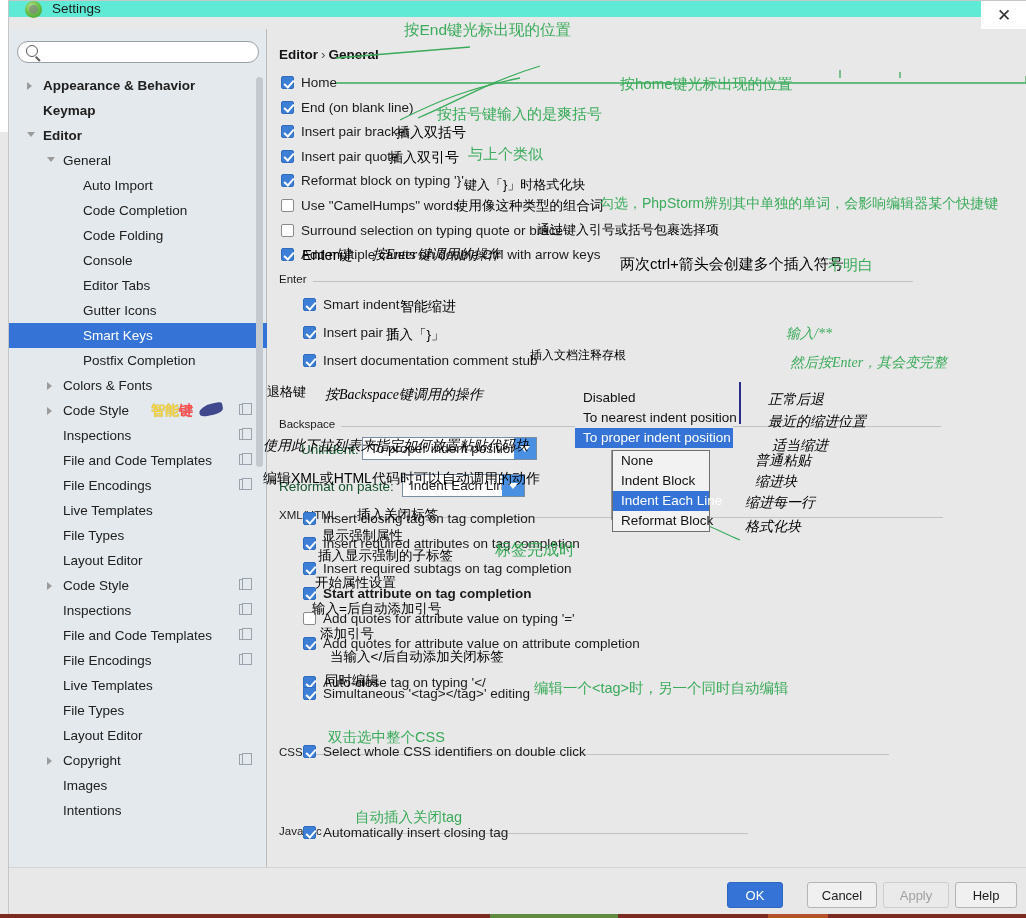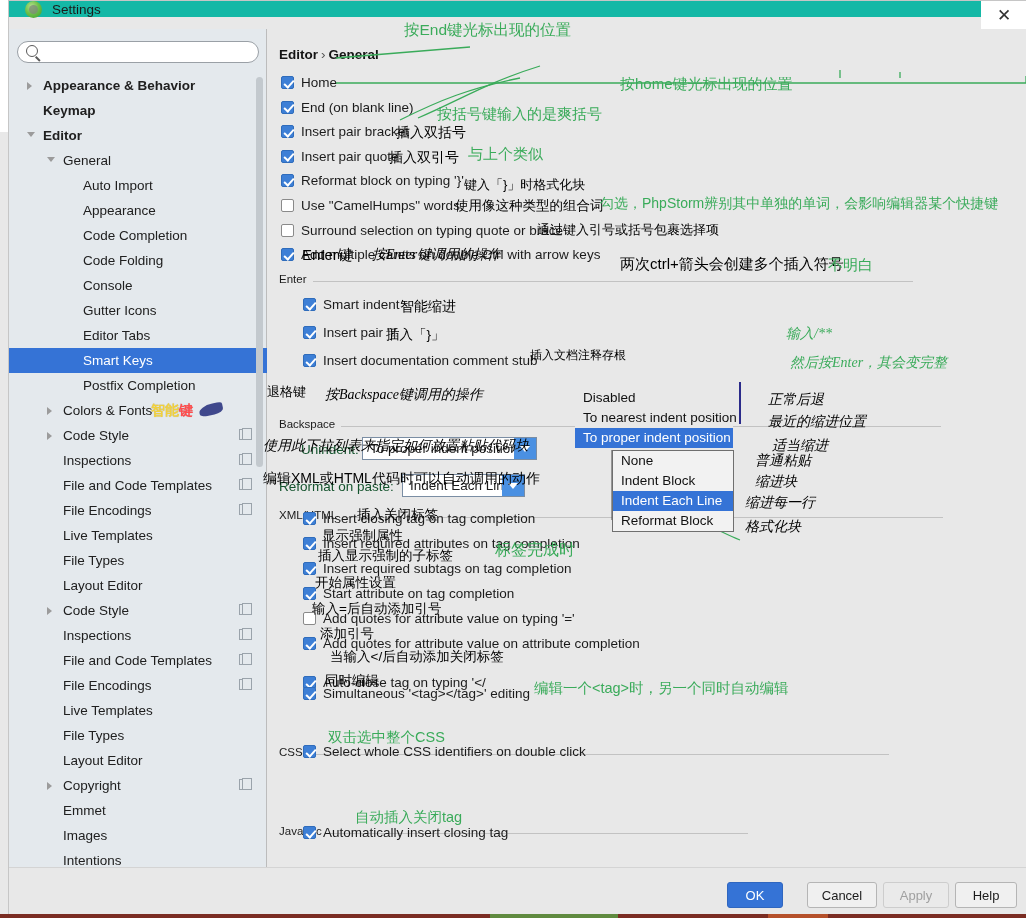--- a/index.html
+++ b/index.html
@@ -45,22 +45,22 @@
   }
 
   
   .dialog {
     position: absolute; left: 8px; top: 0; width: 1018px; height: 918px;
     background: #e8e8e8;
     border: 1px solid #c6c6c6;
   }
   .titlebar {
     position: absolute; left: 0; top: 0; width: 1018px; height: 16px;
-    background: #14b8a6;
-    display: flex; align-items: center;
+    background: #5eead4;
+    display: flex; 
   }
   .app-icon {
     width: 17px; height: 17px; margin-left: 16px; margin-right: 10px;
     border-radius: 50%;
     background: radial-gradient(circle at 38% 32%, #b4e08a 0%, #6ec04a 45%, #3e9b2f 100%);
     position: relative; flex: none;
   }
   .app-icon::after {
     content: ""; position: absolute; left: 4px; top: 4px;
     width: 9px; height: 9px; border-radius: 50%;
@@ -297,36 +297,33 @@
             <span class="lbl" style="margin-left: 34px;">Editor</span>
           </div>
           <div class="tnode">
             <span class="arrow down" style="left: 38px;"></span>
             <span class="lbl" style="margin-left: 54px;">General</span>
           </div>
           <div class="tnode">
             <span class="lbl" style="margin-left: 74px;">Auto Import</span>
           </div>
           <div class="tnode">
-            <span class="lbl" style="margin-left: 74px;">Appearance</span>
-          </div>
-          <div class="tnode">
             <span class="lbl" style="margin-left: 74px;">Code Completion</span>
           </div>
           <div class="tnode">
             <span class="lbl" style="margin-left: 74px;">Code Folding</span>
           </div>
           <div class="tnode">
             <span class="lbl" style="margin-left: 74px;">Console</span>
           </div>
           <div class="tnode">
+            <span class="lbl" style="margin-left: 74px;">Editor Tabs</span>
+          </div>
+          <div class="tnode">
             <span class="lbl" style="margin-left: 74px;">Gutter Icons</span>
-          </div>
-          <div class="tnode">
-            <span class="lbl" style="margin-left: 74px;">Editor Tabs</span>
           </div>
           <div class="tnode sel">
             <span class="lbl" style="margin-left: 74px;">Smart Keys</span>
           </div>
           <div class="tnode">
             <span class="lbl" style="margin-left: 74px;">Postfix Completion</span>
           </div>
           <div class="tnode">
             <span class="arrow right" style="left: 38px;"></span>
             <span class="lbl" style="margin-left: 54px;">Colors &amp; Fonts</span>
@@ -380,23 +377,20 @@
           <div class="tnode">
             <span class="lbl" style="margin-left: 54px;">File Types</span>
           </div>
           <div class="tnode">
             <span class="lbl" style="margin-left: 54px;">Layout Editor</span>
           </div>
           <div class="tnode">
             <span class="arrow right" style="left: 38px;"></span>
             <span class="lbl" style="margin-left: 54px;">Copyright</span>
             <span class="copy-icon"></span>
-          </div>
-          <div class="tnode">
-            <span class="lbl" style="margin-left: 54px;">Emmet</span>
           </div>
           <div class="tnode">
             <span class="lbl" style="margin-left: 54px;">Images</span>
           </div>
           <div class="tnode">
             <span class="lbl" style="margin-left: 54px;">Intentions</span>
           </div>
         </div>
       <div class="tree-scroll"></div>
       <div class="ann-smartkeys">
@@ -495,21 +489,21 @@
             <span>Insert closing tag on tag completion</span>
           </div>
           <div class="cb-row" style="left: 36px; top: 507px;">
             <span class="cb on"></span>
             <span>Insert required attributes on tag completion</span>
           </div>
           <div class="cb-row" style="left: 36px; top: 532px;">
             <span class="cb on"></span>
             <span>Insert required subtags on tag completion</span>
           </div>
-          <div class="cb-row" style="left: 36px; top: 557px;">
+          <div class="cb-row" style="left: 36px; top: 557px; font-weight: bold;">
             <span class="cb on"></span>
             <span>Start attribute on tag completion</span>
           </div>
           <div class="cb-row" style="left: 36px; top: 582px;">
             <span class="cb"></span>
             <span>Add quotes for attribute value on typing '='</span>
           </div>
           <div class="cb-row" style="left: 36px; top: 607px;">
             <span class="cb on"></span>
             <span>Add quotes for attribute value on attribute completion</span>
@@ -554,21 +548,21 @@
       <div class="btn" style="left:946px; width:62px;">Help</div>
     </div>
   </div>
 
   <div class="popup borderless" style="left:575px; top:388px; width:158px;">
     <div class="it">Disabled</div>
     <div class="it">To nearest indent position</div>
     <div class="it sel">To proper indent position</div>
   </div>
 
-  <div class="popup" style="left:612px; top:450px; width:122px;">
+  <div class="popup" style="left:612px; top:450px; width:98px;">
     <div class="it">None</div>
     <div class="it">Indent Block</div>
     <div class="it sel">Indent Each Line</div>
     <div class="it">Reformat Block</div>
   </div>
 
   <svg class="lines">
     <path d="M 400,120 C 440,100 470,88 520,78" stroke="#3aab5a" stroke-width="1.3" fill="none"></path>
     <path d="M 418,118 C 460,100 488,82 540,66" stroke="#3aab5a" stroke-width="1.3" fill="none"></path>
     <path d="M 336,83 L 470,83" stroke="#3aab5a" stroke-width="1.3" fill="none"></path>

